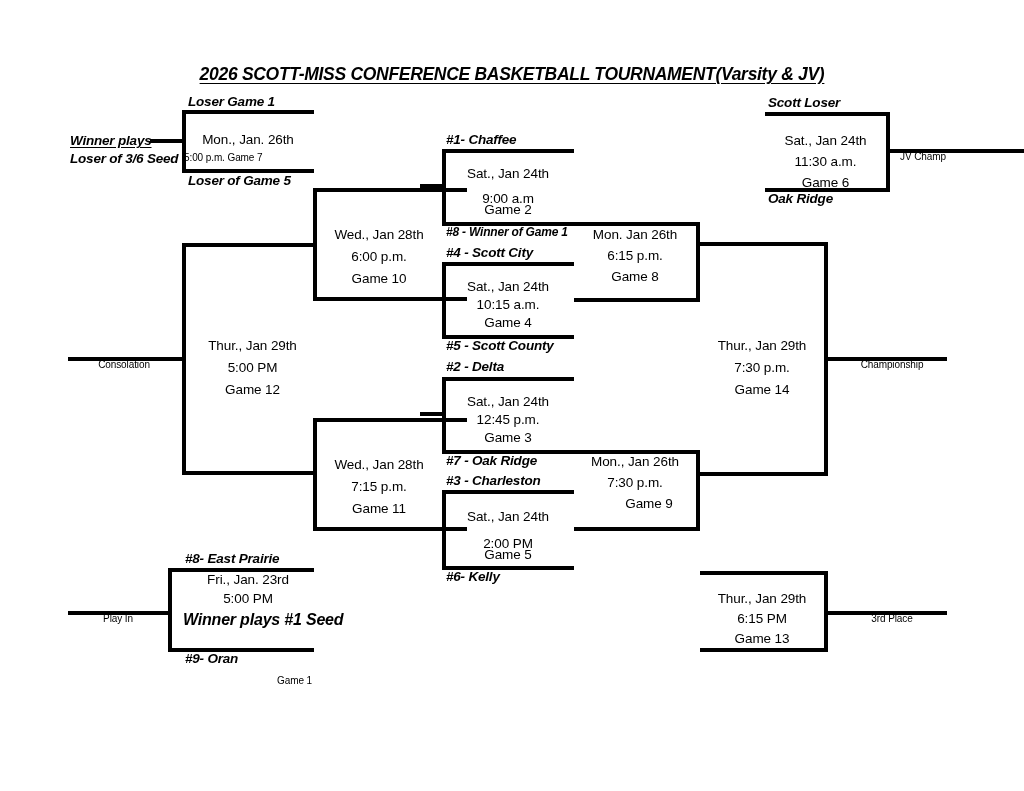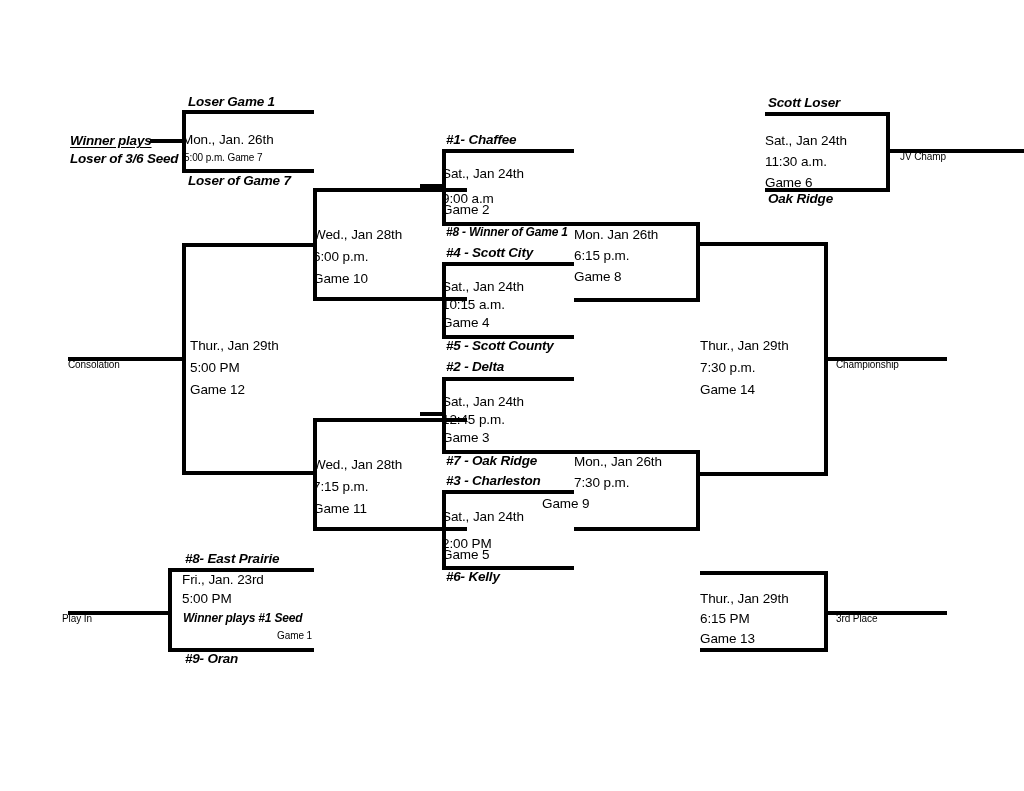--- a/index.html
+++ b/index.html
@@ -49,22 +49,22 @@
     letter-spacing: -0.1px;
   }
   .outcome {         
     font-size: 10px;
     letter-spacing: -0.1px;
   }
   .underlined {
     text-decoration: underline;
     text-underline-offset: 2px;
   }
-  .center { text-align: left; }
-  .right  { text-align: right; }
+  .center { text-align: center; }
+  .right  { text-align: right; margin-top: 45px; }
 
   
   #title {
     position: absolute;
     left: 0;
     top: 64px;
     width: 1024px;
     text-align: center;
     font-weight: bold;
     font-style: italic;
@@ -74,26 +74,29 @@
   #title .tu {
     text-decoration: underline;
     text-underline-offset: 3px;
   }
 </style>
 </head>
 <body>
 
 <div id="bracket-page">
 
+  <div id="title">
+    <span class="tu">2026 SCOTT-MISS CONFERENCE BASKETBALL TOURNAMENT(Varsity &amp; JV)</span>
+  </div>
 
   <div class="lbl slot" style="left:188px; top:95px;">Loser Game 1</div>
   <div class="hline" style="left:182px; top:110px; width:132px;"></div>
   <div class="vline" style="left:182px; top:110px; height:63px;"></div>
   <div class="hline" style="left:182px; top:169px; width:132px;"></div>
-  <div class="lbl slot" style="left:188px; top:174px;">Loser of Game 7</div>
+  <div class="lbl slot" style="left:188px; top:174px;">Loser of Game 5</div>
   <div class="lbl info center" style="left:182px; top:133px; width:132px;">Mon., Jan. 26th</div>
   <div class="lbl info-sm" style="left:184px; top:153px;">5:00 p.m. Game 7</div>
 
   <div class="hline" style="left:150px; top:139px; width:34px;"></div>
   <div class="lbl slot underlined" style="left:70px; top:134px;">Winner plays</div>
   <div class="lbl slot" style="left:70px; top:152px;">Loser of 3/6 Seed</div>
 
   <div class="hline" style="left:313px; top:188px; width:154px;"></div>
   <div class="vline" style="left:313px; top:188px; height:113px;"></div>
   <div class="hline" style="left:313px; top:297px; width:154px;"></div>
@@ -164,21 +167,21 @@
   <div class="hline" style="left:574px; top:298px; width:126px;"></div>
   <div class="lbl info center" style="left:574px; top:228px; width:122px;">Mon. Jan 26th</div>
   <div class="lbl info center" style="left:574px; top:249px; width:122px;">6:15 p.m.</div>
   <div class="lbl info center" style="left:574px; top:270px; width:122px;">Game 8</div>
 
   <div class="hline" style="left:574px; top:450px; width:126px;"></div>
   <div class="vline" style="left:696px; top:450px; height:81px;"></div>
   <div class="hline" style="left:574px; top:527px; width:126px;"></div>
   <div class="lbl info center" style="left:574px; top:455px; width:122px;">Mon., Jan 26th</div>
   <div class="lbl info center" style="left:574px; top:476px; width:122px;">7:30 p.m.</div>
-  <div class="lbl info center" style="left:542px; top:497px; width:122px;">Game 9</div>
+  <div class="lbl info center" style="left:588px; top:497px; width:122px;">Game 9</div>
 
   <div class="hline" style="left:700px; top:242px; width:128px;"></div>
   <div class="vline" style="left:824px; top:242px; height:234px;"></div>
   <div class="hline" style="left:700px; top:472px; width:128px;"></div>
   <div class="lbl info center" style="left:700px; top:339px; width:124px;">Thur., Jan 29th</div>
   <div class="lbl info center" style="left:700px; top:361px; width:124px;">7:30 p.m.</div>
   <div class="lbl info center" style="left:700px; top:383px; width:124px;">Game 14</div>
 
   <div class="hline" style="left:824px; top:357px; width:123px;"></div>
   <div class="lbl outcome center" style="left:836px; top:360px; width:112px;">Championship</div>
@@ -203,19 +206,19 @@
   <div class="hline" style="left:824px; top:611px; width:123px;"></div>
   <div class="lbl outcome center" style="left:836px; top:614px; width:112px;">3rd Place</div>
 
   <div class="lbl slot" style="left:185px; top:552px;">#8- East Prairie</div>
   <div class="hline" style="left:168px; top:568px; width:146px;"></div>
   <div class="vline" style="left:168px; top:568px; height:84px;"></div>
   <div class="hline" style="left:168px; top:648px; width:146px;"></div>
   <div class="lbl slot" style="left:185px; top:652px;">#9- Oran</div>
   <div class="lbl info center" style="left:182px; top:573px; width:132px;">Fri., Jan. 23rd</div>
   <div class="lbl info center" style="left:182px; top:592px; width:132px;">5:00 PM</div>
-  <div class="lbl slot" style="left:183px; top:612px; font-size:12px;">Winner plays #1 Seed</div>
+  <div class="lbl slot" style="left:183px; top:612px; font-size:16px;">Winner plays #1 Seed</div>
   <div class="lbl info-sm right" style="left:182px; top:631px; width:130px;">Game 1</div>
 
   <div class="hline" style="left:68px; top:611px; width:102px;"></div>
   <div class="lbl outcome center" style="left:62px; top:614px; width:112px;">Play In</div>
 
 </div>
 
 </body></html>

